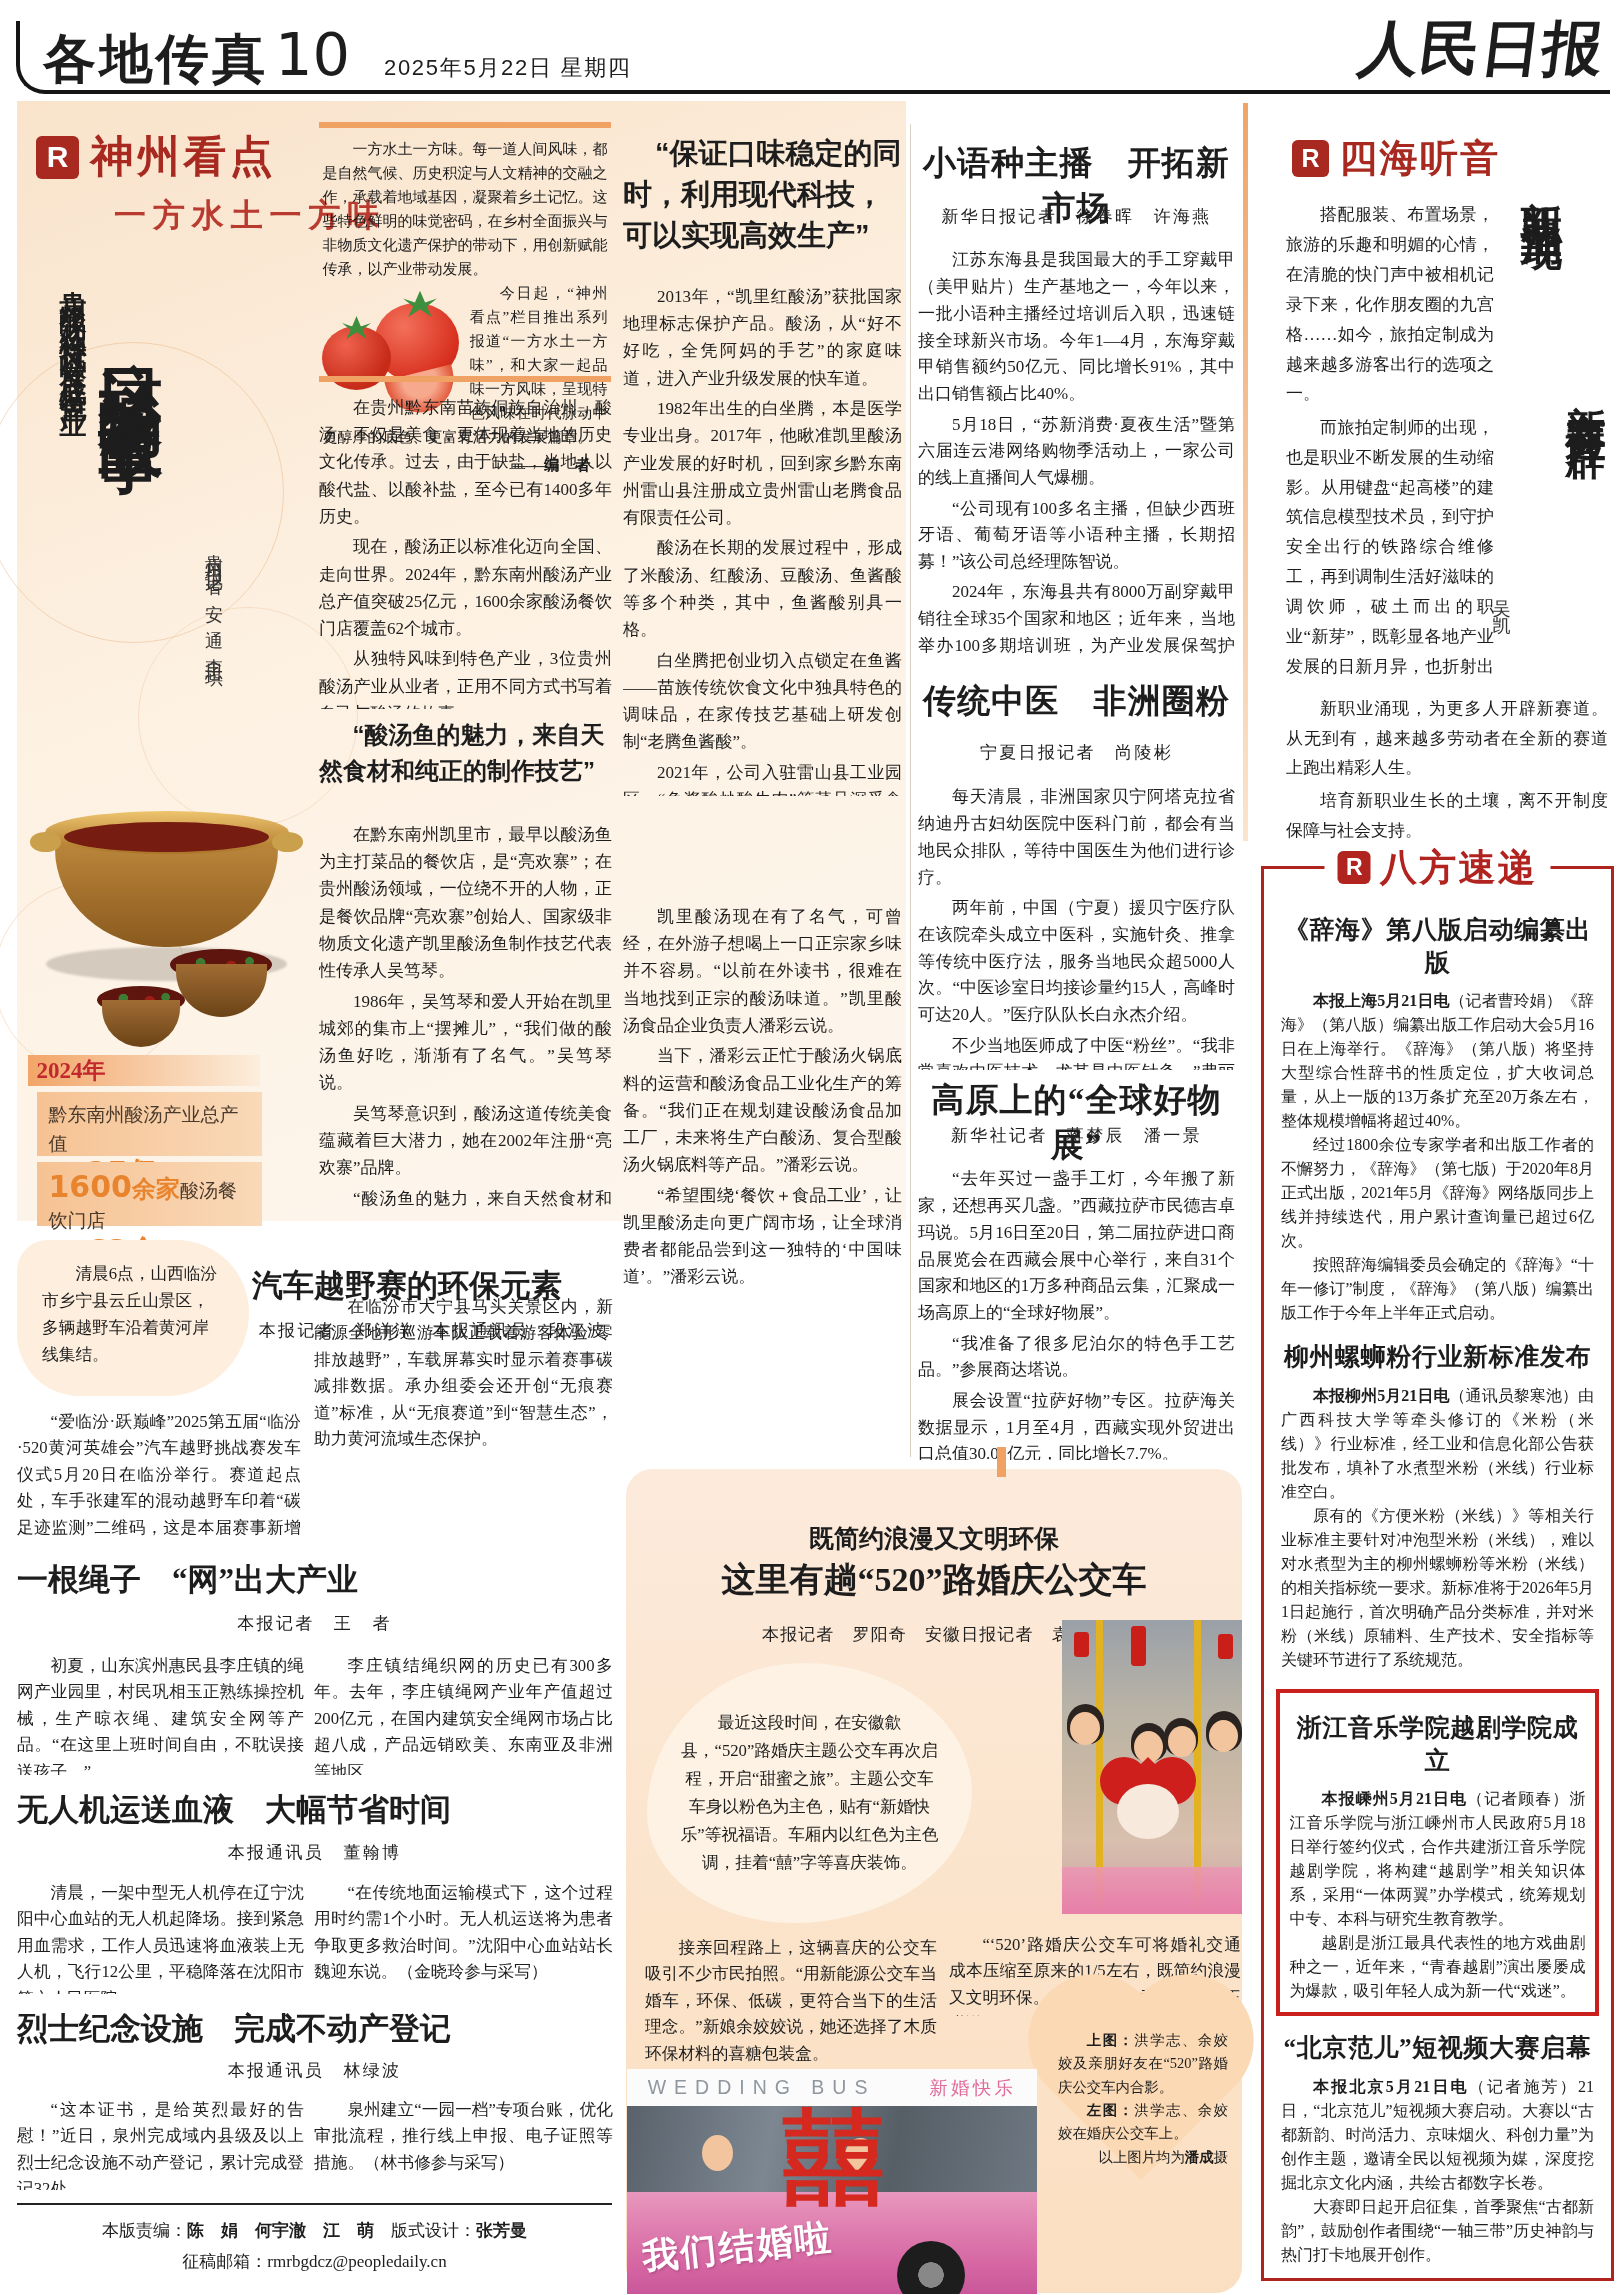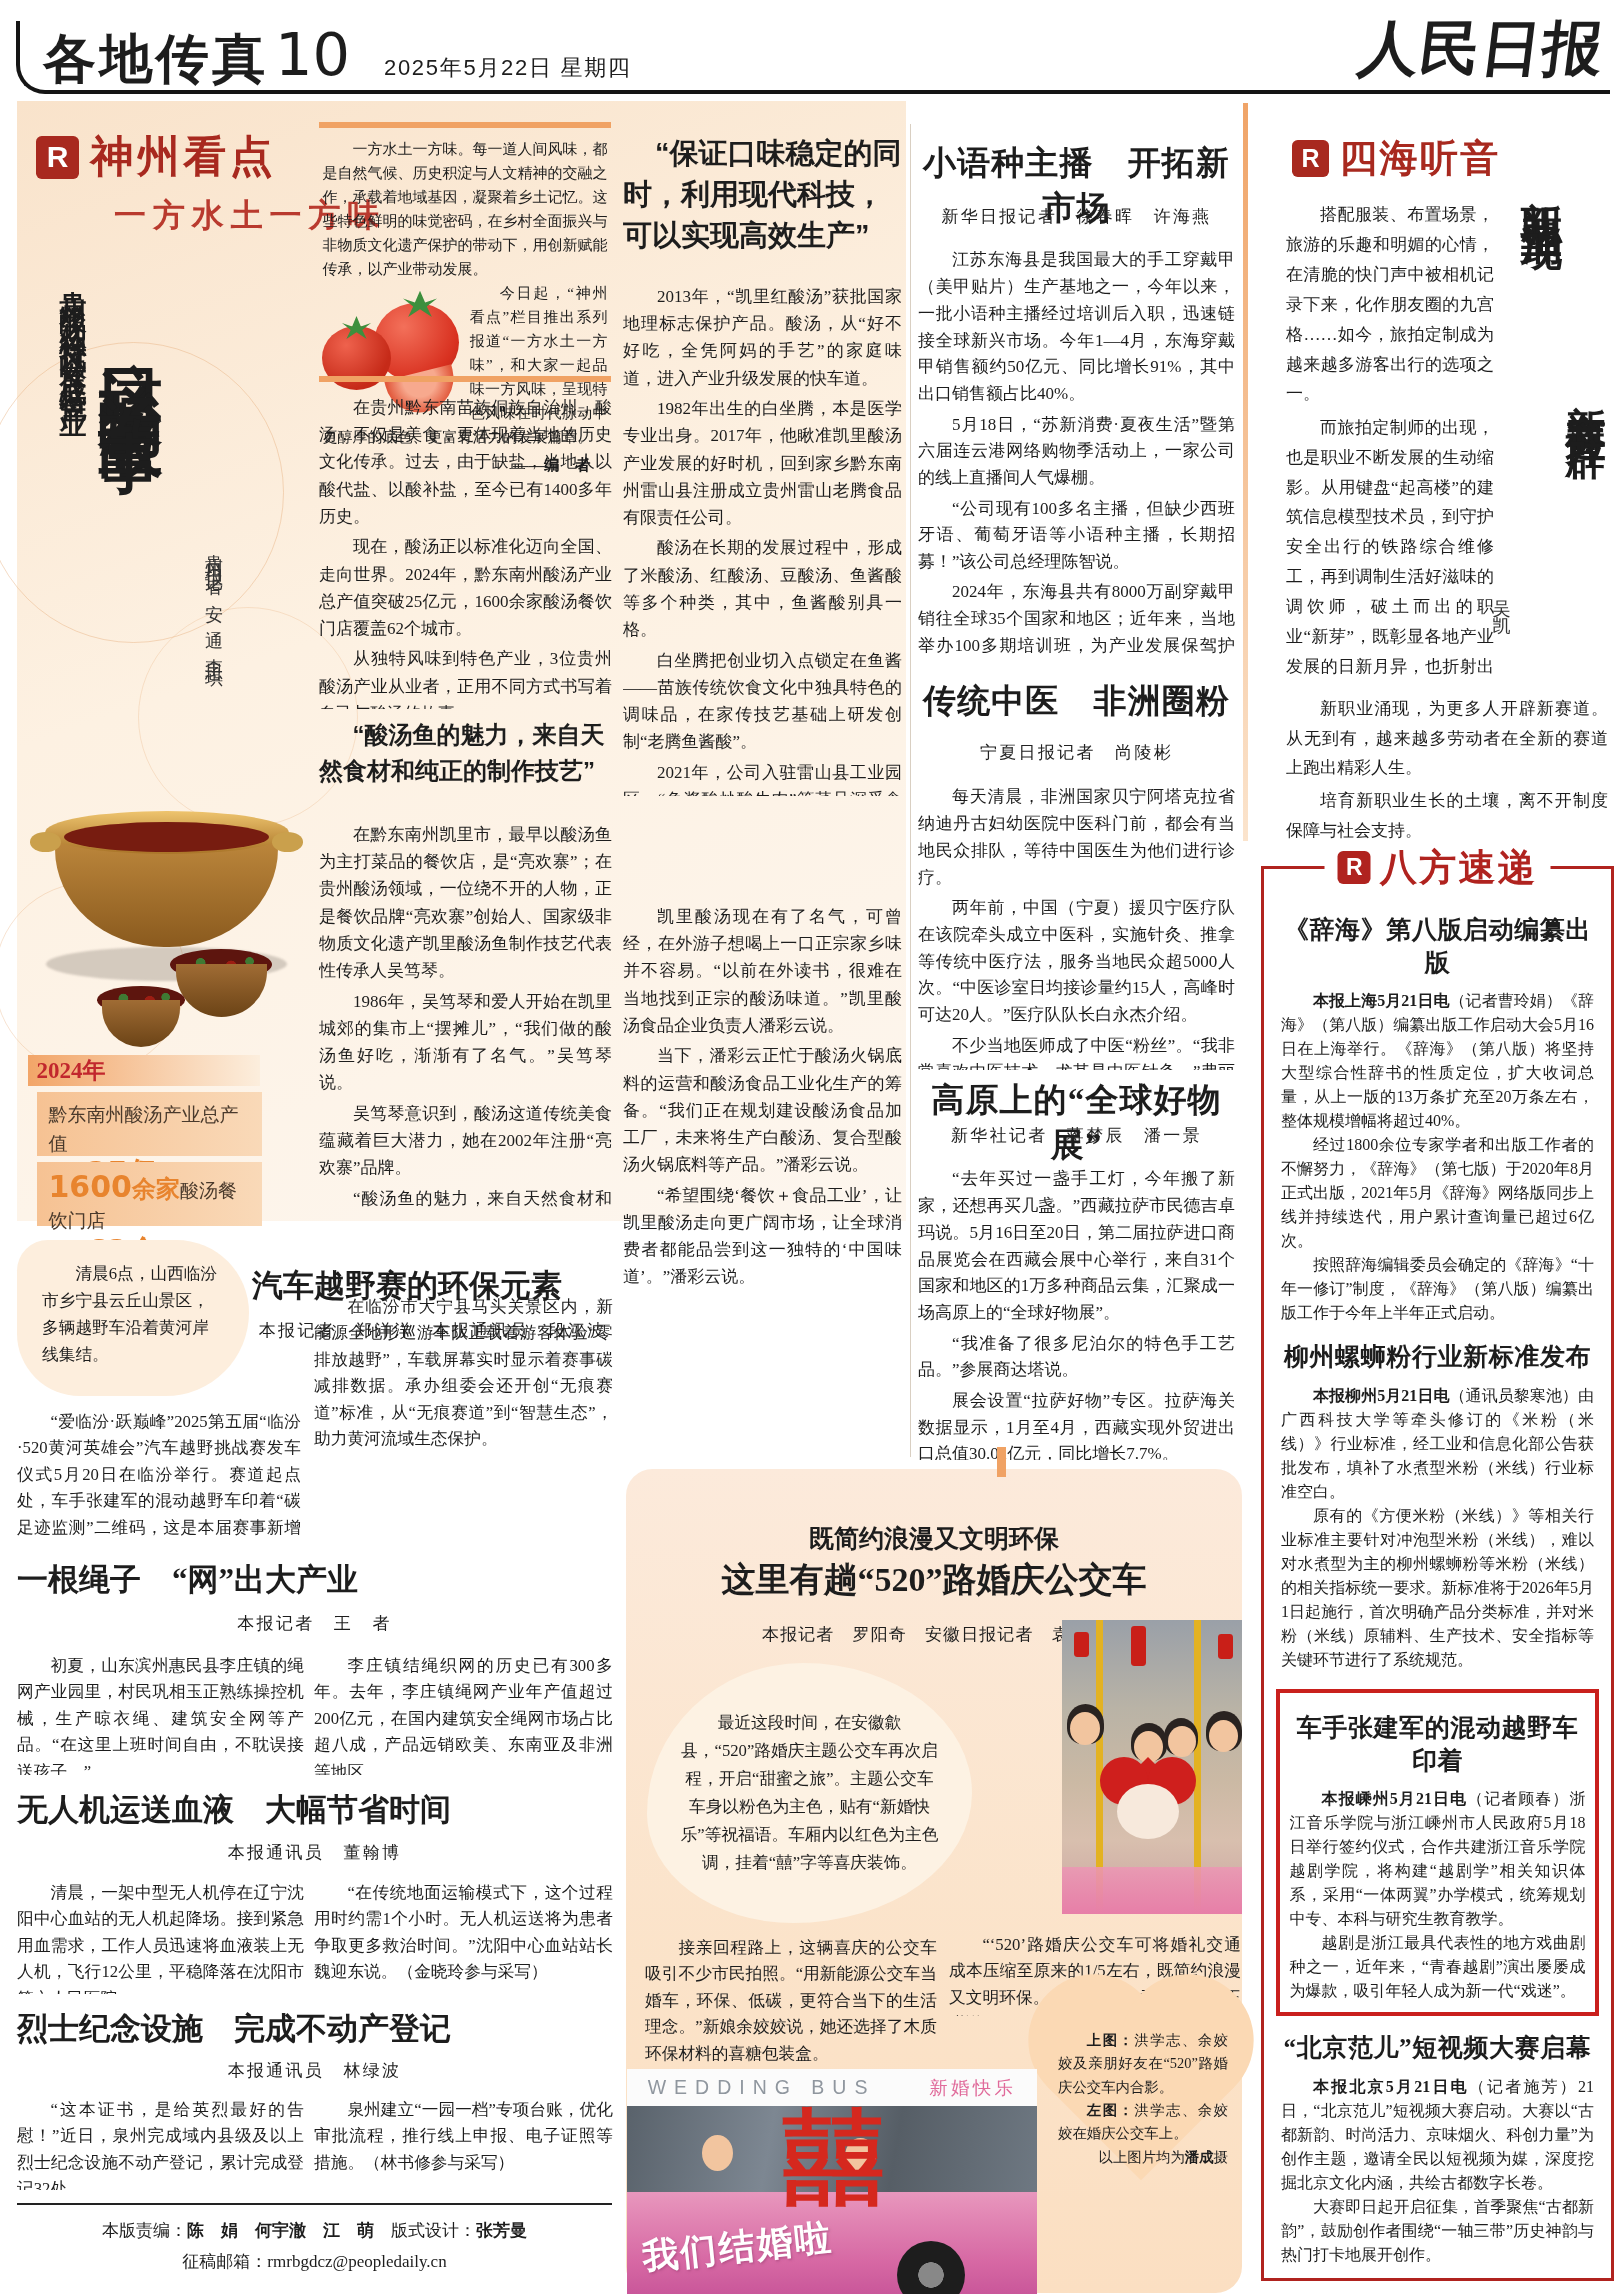--- a/index.html
+++ b/index.html
@@ -314,21 +314,21 @@
       <p><b>本报上海5月21日电</b><span>（记者曹玲娟）《辞海》（第八版）编纂出版工作启动大会5月16日在上海举行。《辞海》（第八版）将坚持大型综合性辞书的性质定位，扩大收词总量，从上一版的13万条扩充至20万条左右，整体规模增幅将超过40%。</span></p>
       <p>经过1800余位专家学者和出版工作者的不懈努力，《辞海》（第七版）于2020年8月正式出版，2021年5月《辞海》网络版同步上线并持续迭代，用户累计查询量已超过6亿次。</p>
       <p>按照辞海编辑委员会确定的《辞海》“十年一修订”制度，《辞海》（第八版）编纂出版工作于今年上半年正式启动。</p>
     </div>
     <div class="bf-item">
       <h3>柳州螺蛳粉行业新标准发布</h3>
       <p><b>本报柳州5月21日电</b><span>（通讯员黎寒池）由广西科技大学等牵头修订的《米粉（米线）》行业标准，经工业和信息化部公告获批发布，填补了水煮型米粉（米线）行业标准空白。</span></p>
       <p>原有的《方便米粉（米线）》等相关行业标准主要针对冲泡型米粉（米线），难以对水煮型为主的柳州螺蛳粉等米粉（米线）的相关指标统一要求。新标准将于2026年5月1日起施行，首次明确产品分类标准，并对米粉（米线）原辅料、生产技术、安全指标等关键环节进行了系统规范。</p>
     </div>
     <div id="bf-hl" class="bf-item">
-      <h3>车手张建军的混动越野车印着</h3>
+      <h3>浙江音乐学院越剧学院成立</h3>
       <p><b>本报嵊州5月21日电</b><span>（记者顾春）浙江音乐学院与浙江嵊州市人民政府5月18日举行签约仪式，合作共建浙江音乐学院越剧学院，将构建“越剧学”相关知识体系，采用“一体两翼”办学模式，统筹规划中专、本科与研究生教育教学。</span></p>
       <p>越剧是浙江最具代表性的地方戏曲剧种之一，近年来，“青春越剧”演出屡屡成为爆款，吸引年轻人成为新一代“戏迷”。</p>
     </div>
     <div class="bf-item">
       <h3>“北京范儿”短视频大赛启幕</h3>
       <p><b>本报北京5月21日电</b><span>（记者施芳）21日，“北京范儿”短视频大赛启动。大赛以“古都新韵、时尚活力、京味烟火、科创力量”为创作主题，邀请全民以短视频为媒，深度挖掘北京文化内涵，共绘古都数字长卷。</span></p>
       <p>大赛即日起开启征集，首季聚焦“古都新韵”，鼓励创作者围绕“一轴三带”历史神韵与热门打卡地展开创作。</p>
     </div>
 
   </div>

